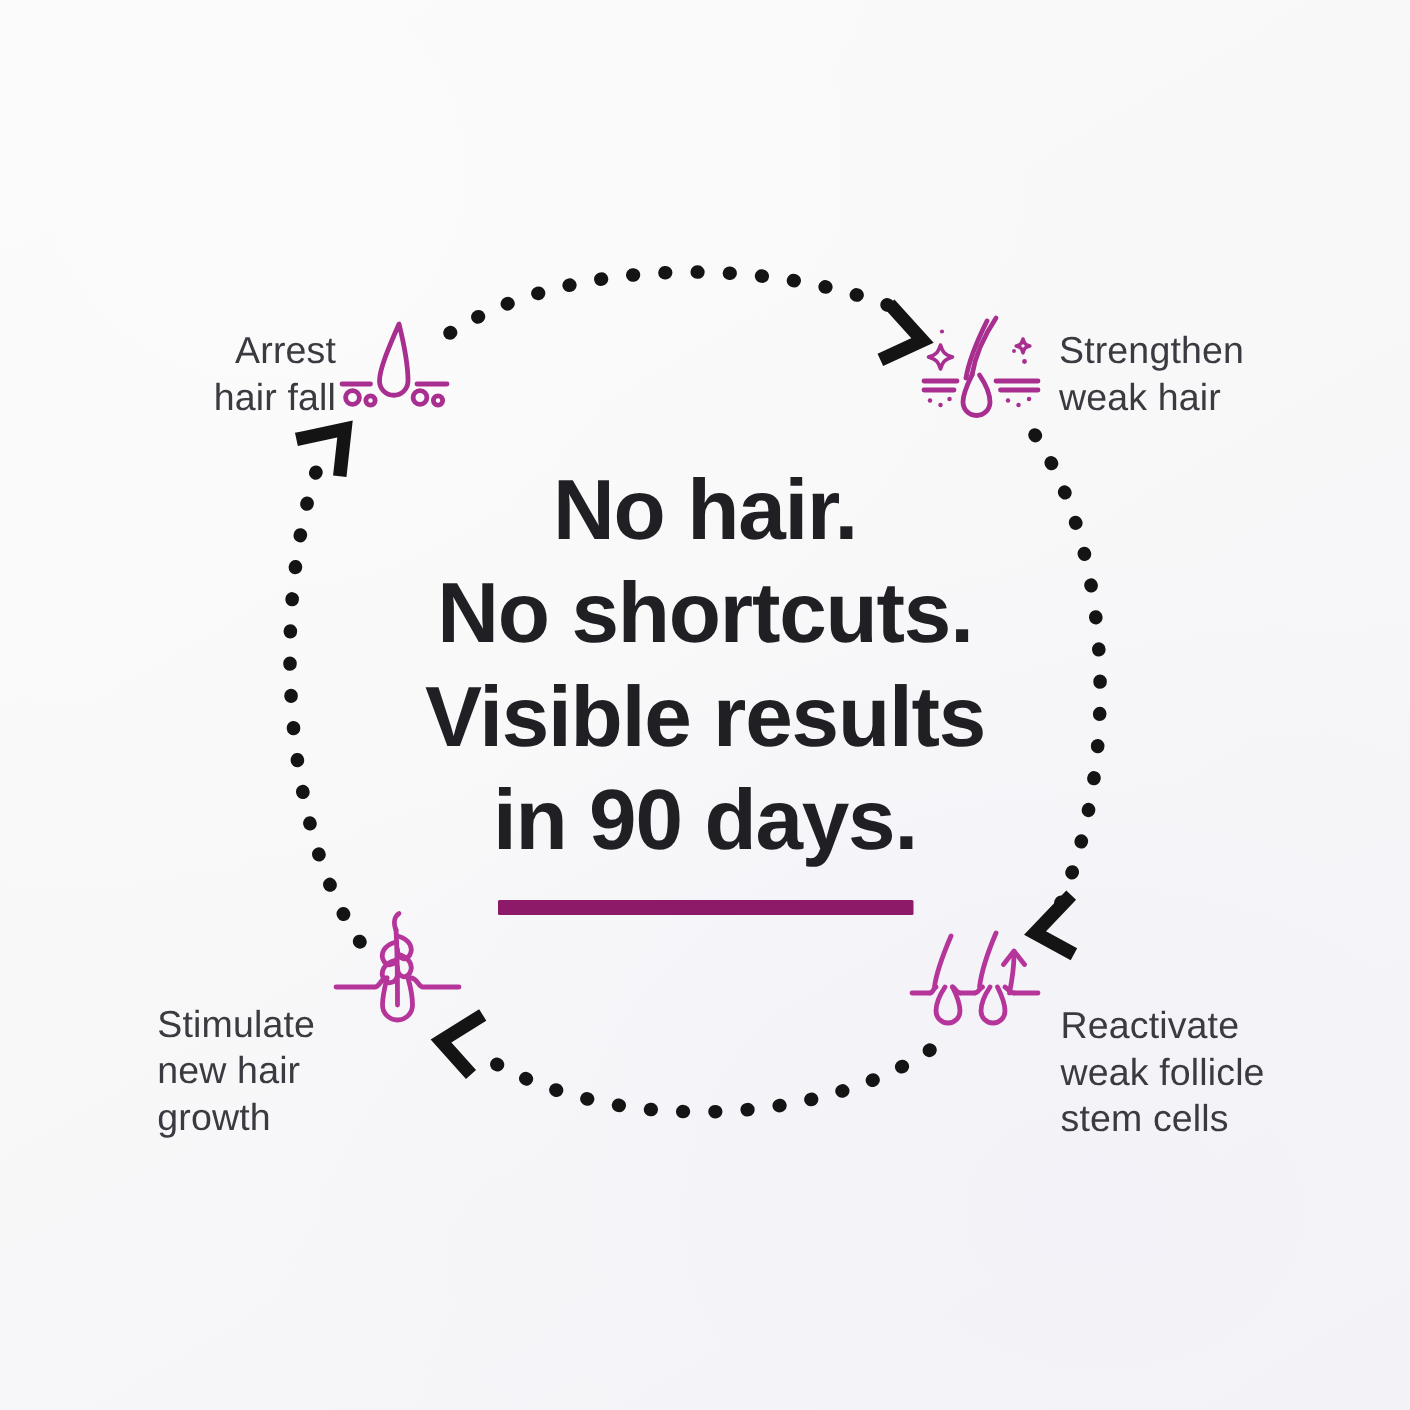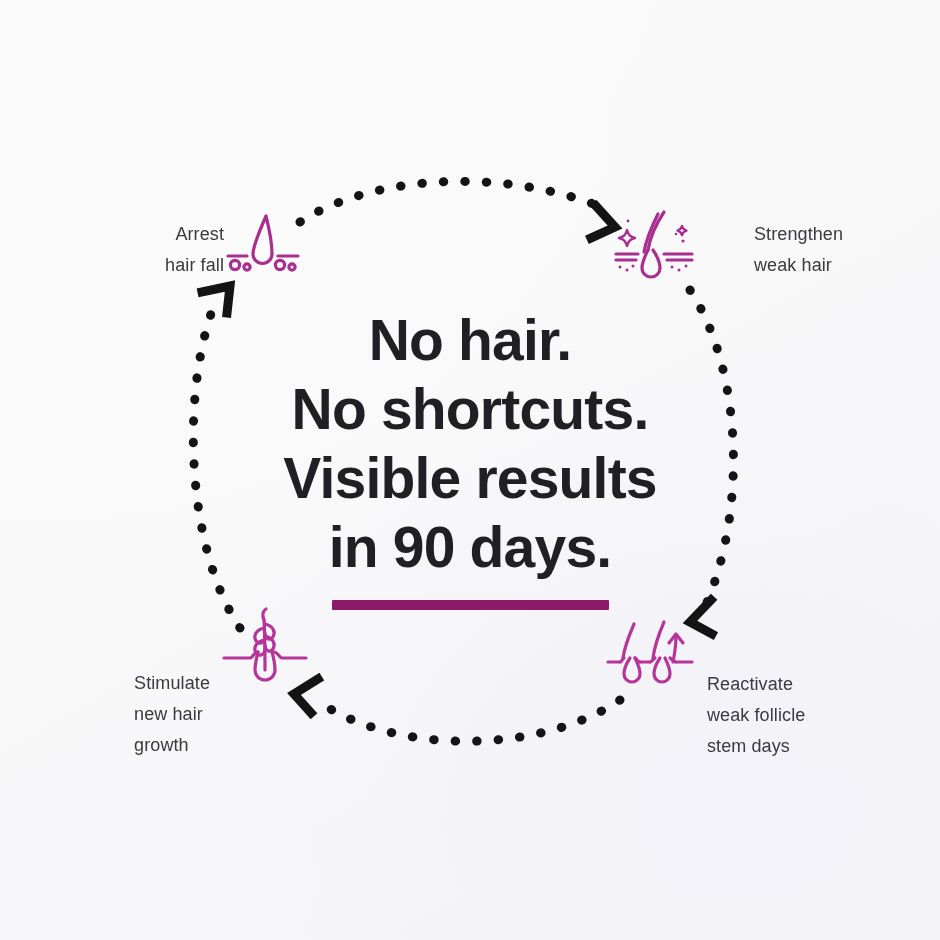--- a/index.html
+++ b/index.html
@@ -53,36 +53,35 @@
     background: #8c1a69;
     margin: 18px auto 0 auto;
     border-radius: 1px;
   }
 
   
   .node-label {
     position: absolute;
     font-family: "Liberation Sans", sans-serif;
     font-weight: normal;
-    font-size: 18px;
+    font-size: 25px;
     line-height: 31px;
     color: #3a3a40;
     letter-spacing: 0.1px;
     white-space: nowrap;
   }
   .lbl-arrest {
     right: 716px;
     top: 219px;
     text-align: right;
   }
   .lbl-strengthen {
     left: 706px;
     top: 219px;
     text-align: left;
-    margin-left: 48px;
   }
   .lbl-stimulate {
     right: 730px;
     top: 668px;
     text-align: left;
   }
   .lbl-reactivate {
     left: 707px;
     top: 669px;
     text-align: left;
@@ -236,21 +235,21 @@
   </div>
 
   <div class="node-label lbl-strengthen">
     <div>Strengthen</div>
     <div>weak hair</div>
   </div>
 
   <div class="node-label lbl-reactivate">
     <div>Reactivate</div>
     <div>weak follicle</div>
-    <div>stem days</div>
+    <div>stem cells</div>
   </div>
 
   <div class="node-label lbl-stimulate">
     <div>Stimulate</div>
     <div>new hair</div>
     <div>growth</div>
   </div>
 
 </div>
 

